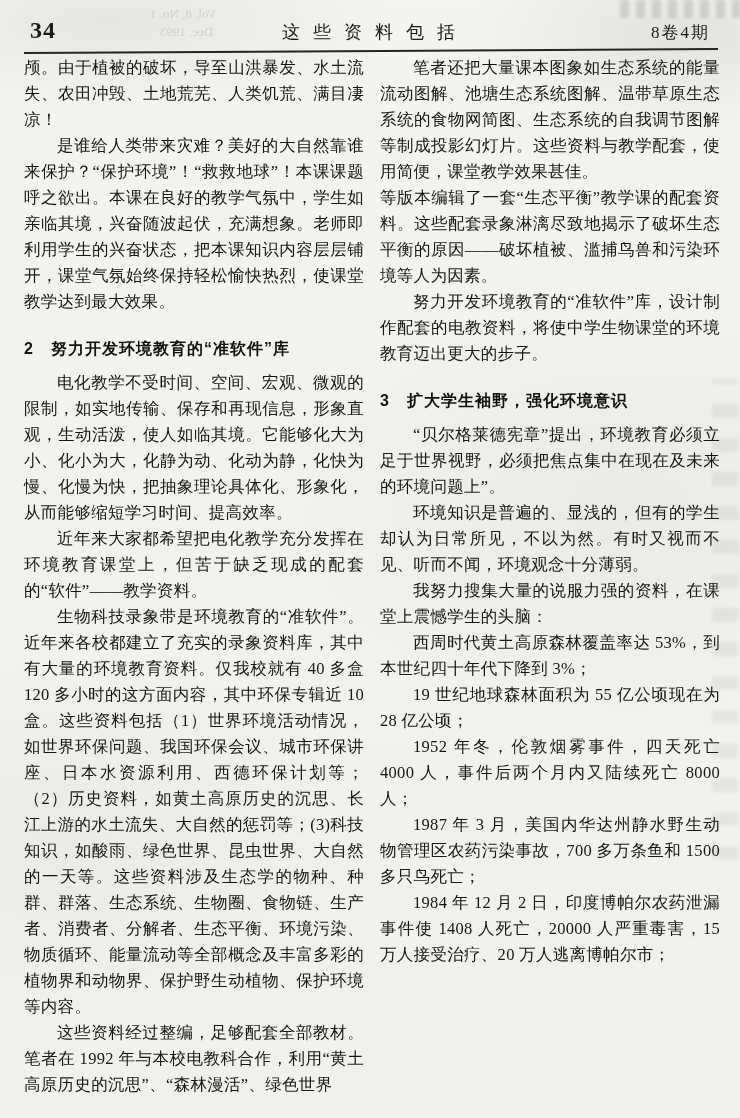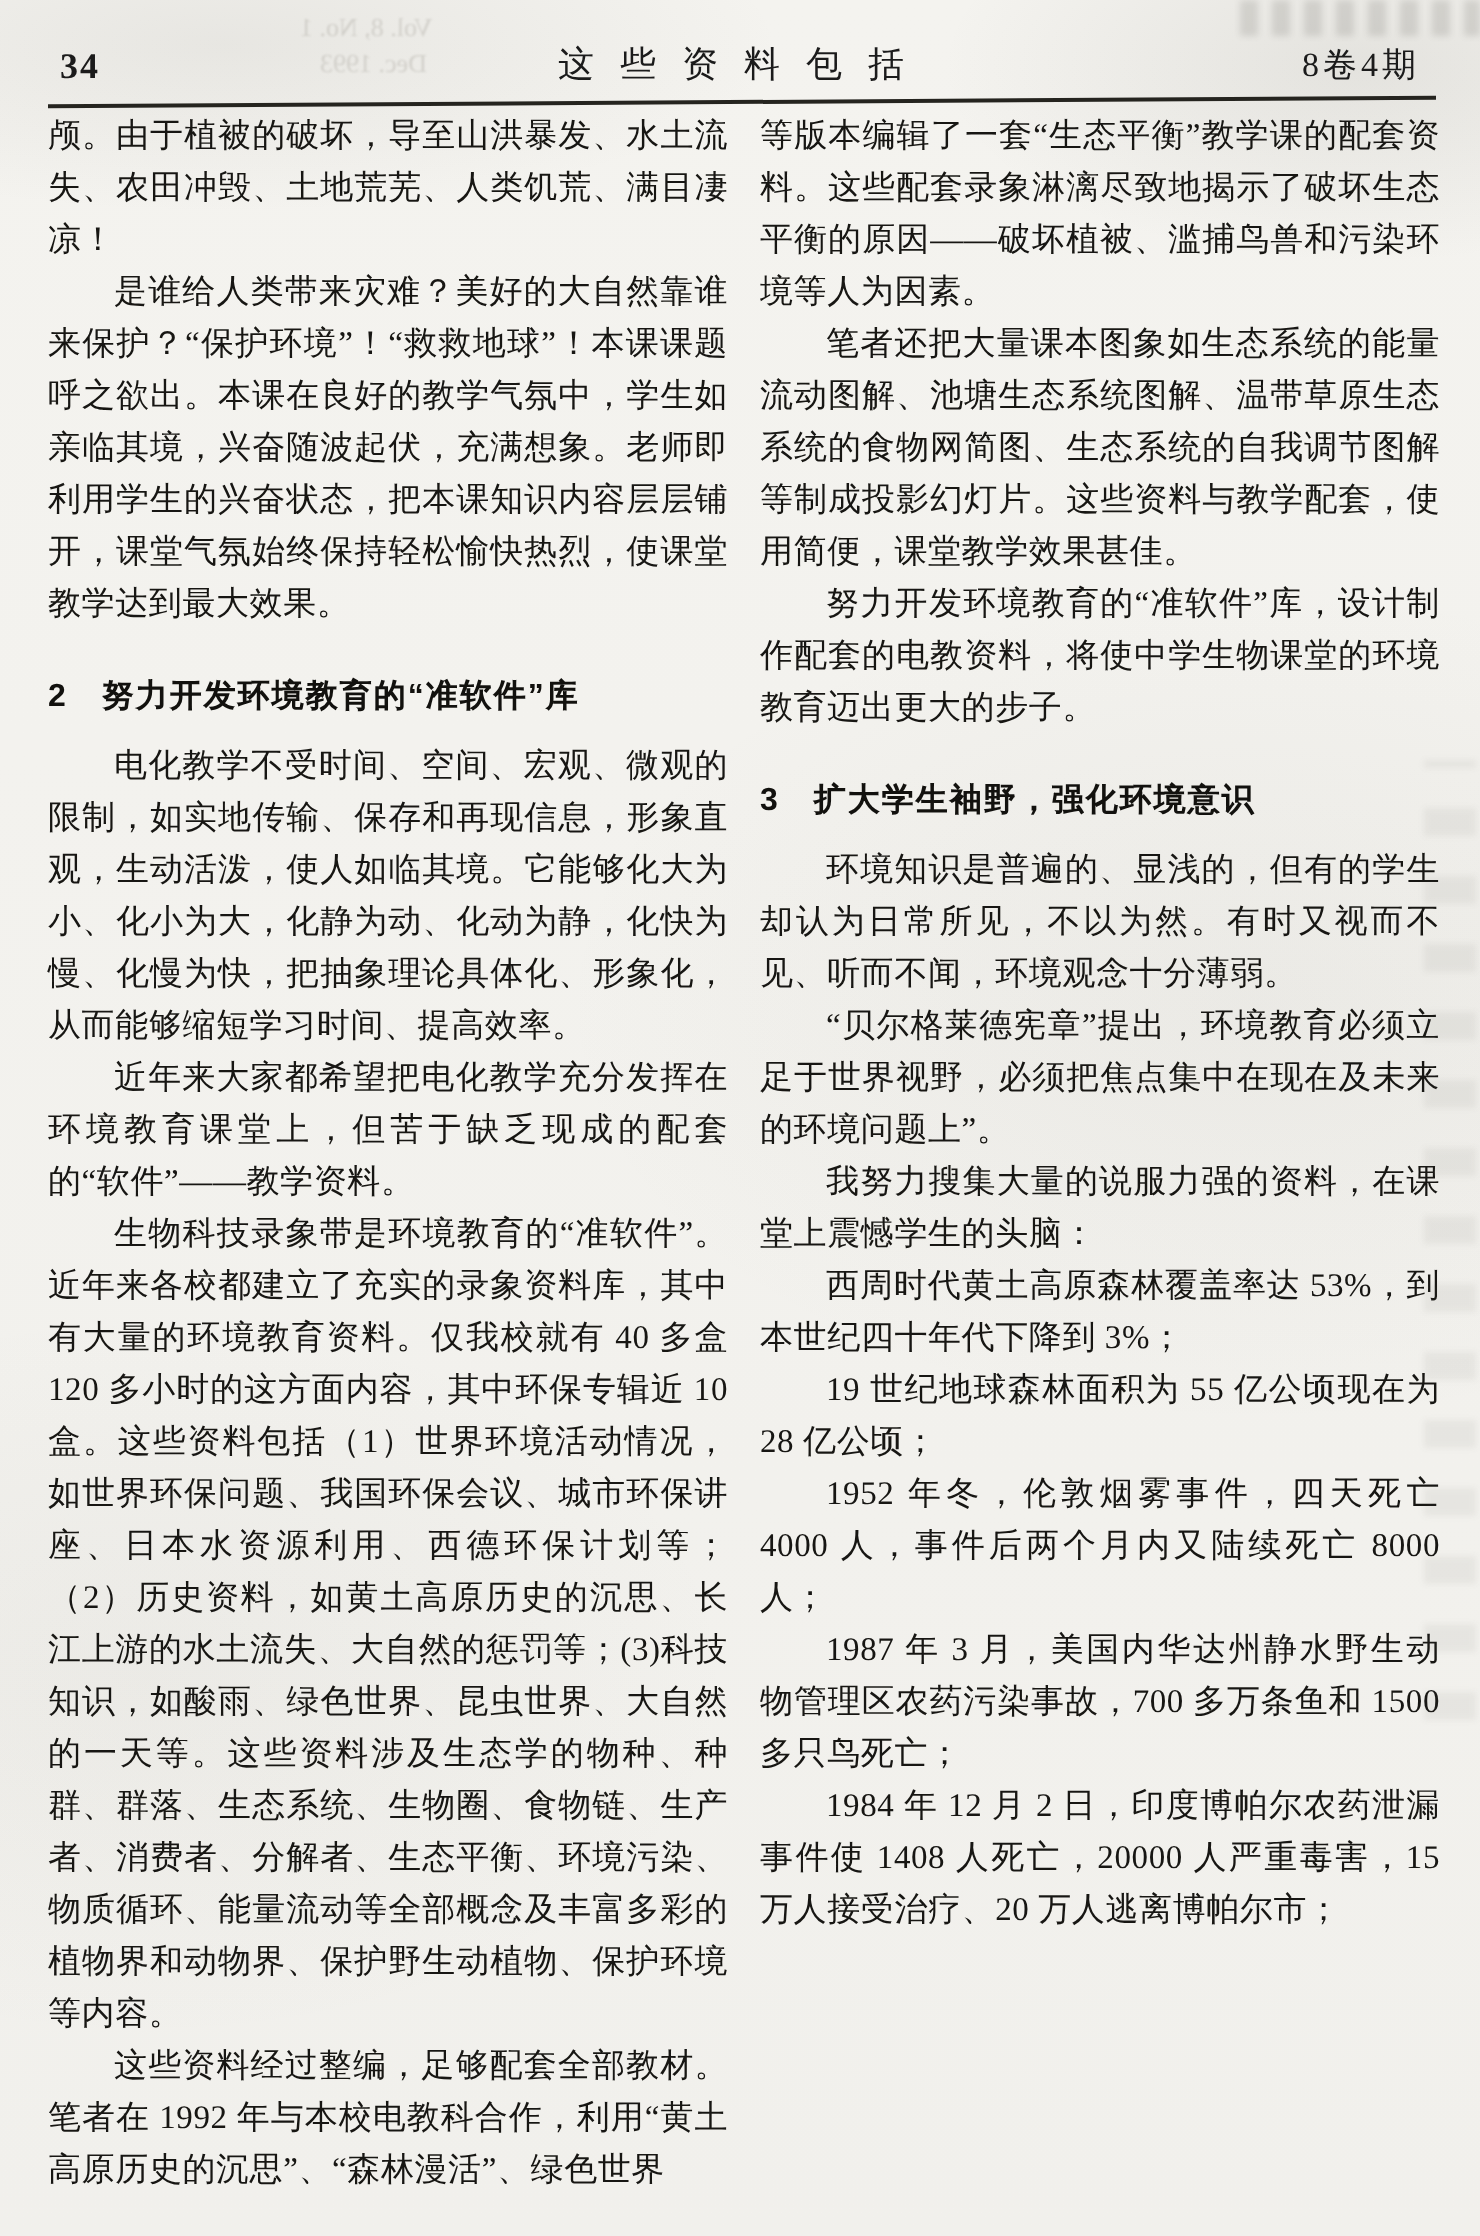--- a/index.html
+++ b/index.html
@@ -58,21 +58,21 @@
   }
 
   header.page-header {
     display: flex;
     align-items: flex-end;
     justify-content: space-between;
     padding: 16px 30px 4px 30px;
     height: 28px;
   }
   .page-number {
-    font-size: 18px;
+    font-size: 24px;
     font-weight: bold;
     letter-spacing: 1px;
   }
   .journal-title {
     font-size: 18px;
     letter-spacing: 13px;
     text-indent: 13px;
     margin-left: 30px;
   }
   .issue-label {
@@ -136,26 +136,26 @@
     <section class="col" id="col-left">
         <p class="body">颅。由于植被的破坏，导至山洪暴发、水土流失、农田冲毁、土地荒芜、人类饥荒、满目凄凉！</p>
         <p class="body indent">是谁给人类带来灾难？美好的大自然靠谁来保护？“保护环境”！“救救地球”！本课课题呼之欲出。本课在良好的教学气氛中，学生如亲临其境，兴奋随波起伏，充满想象。老师即利用学生的兴奋状态，把本课知识内容层层铺开，课堂气氛始终保持轻松愉快热烈，使课堂教学达到最大效果。</p>
         <p class="sec-heading">2　努力开发环境教育的“准软件”库</p>
         <p class="body indent">电化教学不受时间、空间、宏观、微观的限制，如实地传输、保存和再现信息，形象直观，生动活泼，使人如临其境。它能够化大为小、化小为大，化静为动、化动为静，化快为慢、化慢为快，把抽象理论具体化、形象化，从而能够缩短学习时间、提高效率。</p>
         <p class="body indent">近年来大家都希望把电化教学充分发挥在环境教育课堂上，但苦于缺乏现成的配套的“软件”——教学资料。</p>
         <p class="body indent">生物科技录象带是环境教育的“准软件”。近年来各校都建立了充实的录象资料库，其中有大量的环境教育资料。仅我校就有 40 多盒 120 多小时的这方面内容，其中环保专辑近 10 盒。这些资料包括（1）世界环境活动情况，如世界环保问题、我国环保会议、城市环保讲座、日本水资源利用、西德环保计划等；（2）历史资料，如黄土高原历史的沉思、长江上游的水土流失、大自然的惩罚等；(3)科技知识，如酸雨、绿色世界、昆虫世界、大自然的一天等。这些资料涉及生态学的物种、种群、群落、生态系统、生物圈、食物链、生产者、消费者、分解者、生态平衡、环境污染、物质循环、能量流动等全部概念及丰富多彩的植物界和动物界、保护野生动植物、保护环境等内容。</p>
         <p class="body indent">这些资料经过整编，足够配套全部教材。笔者在 1992 年与本校电教科合作，利用“黄土高原历史的沉思”、“森林漫活”、绿色世界</p>
       </section>
     <section class="col" id="col-right">
+        <p class="body indent">笔者还把大量课本图象如生态系统的能量流动图解、池塘生态系统图解、温带草原生态系统的食物网简图、生态系统的自我调节图解等制成投影幻灯片。这些资料与教学配套，使用简便，课堂教学效果甚佳。</p>
         <p class="body">等版本编辑了一套“生态平衡”教学课的配套资料。这些配套录象淋漓尽致地揭示了破坏生态平衡的原因——破坏植被、滥捕鸟兽和污染环境等人为因素。</p>
-        <p class="body indent">笔者还把大量课本图象如生态系统的能量流动图解、池塘生态系统图解、温带草原生态系统的食物网简图、生态系统的自我调节图解等制成投影幻灯片。这些资料与教学配套，使用简便，课堂教学效果甚佳。</p>
         <p class="body indent">努力开发环境教育的“准软件”库，设计制作配套的电教资料，将使中学生物课堂的环境教育迈出更大的步子。</p>
         <p class="sec-heading">3　扩大学生袖野，强化环境意识</p>
+        <p class="body indent">“贝尔格莱德宪章”提出，环境教育必须立足于世界视野，必须把焦点集中在现在及未来的环境问题上”。</p>
         <p class="body indent">环境知识是普遍的、显浅的，但有的学生却认为日常所见，不以为然。有时又视而不见、听而不闻，环境观念十分薄弱。</p>
-        <p class="body indent">“贝尔格莱德宪章”提出，环境教育必须立足于世界视野，必须把焦点集中在现在及未来的环境问题上”。</p>
         <p class="body indent">我努力搜集大量的说服力强的资料，在课堂上震憾学生的头脑：</p>
         <p class="body indent">西周时代黄土高原森林覆盖率达 53%，到本世纪四十年代下降到 3%；</p>
         <p class="body indent">19 世纪地球森林面积为 55 亿公顷现在为 28 亿公顷；</p>
         <p class="body indent">1952 年冬，伦敦烟雾事件，四天死亡 4000 人，事件后两个月内又陆续死亡 8000 人；</p>
         <p class="body indent">1987 年 3 月，美国内华达州静水野生动物管理区农药污染事故，700 多万条鱼和 1500 多只鸟死亡；</p>
         <p class="body indent">1984 年 12 月 2 日，印度博帕尔农药泄漏事件使 1408 人死亡，20000 人严重毒害，15 万人接受治疗、20 万人逃离博帕尔市；</p>
       </section>
   </main>
 
 </div>

